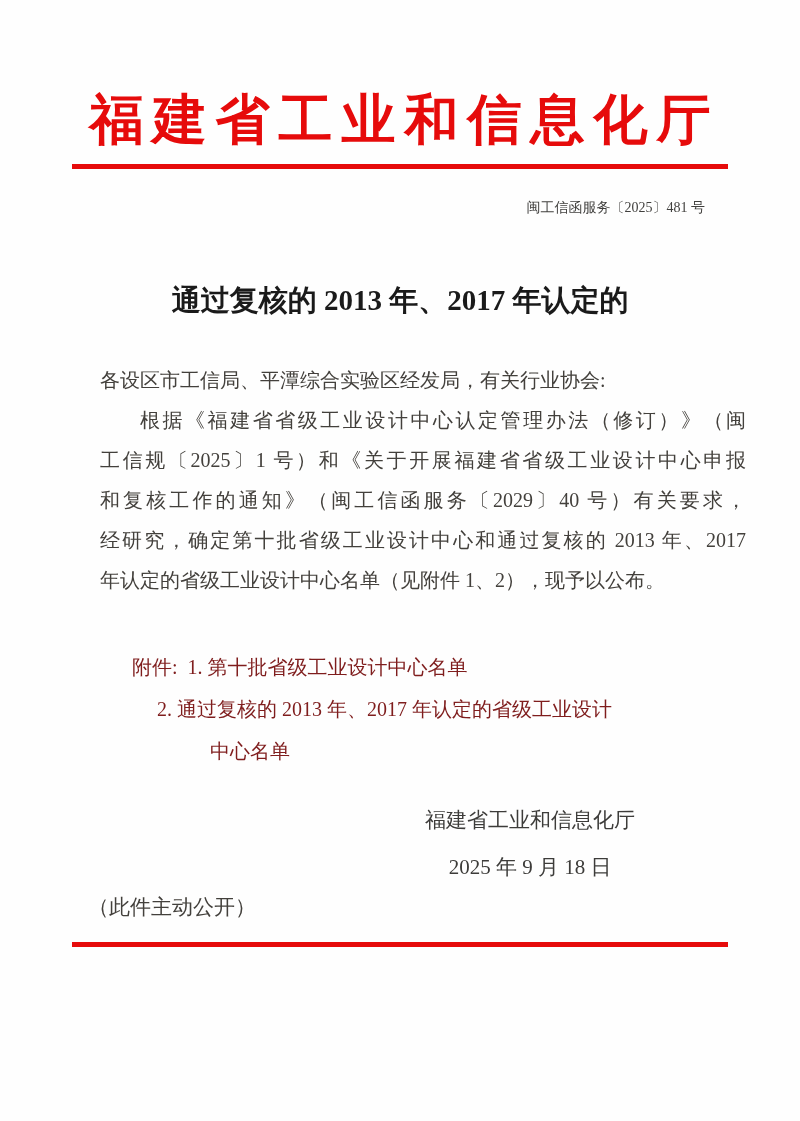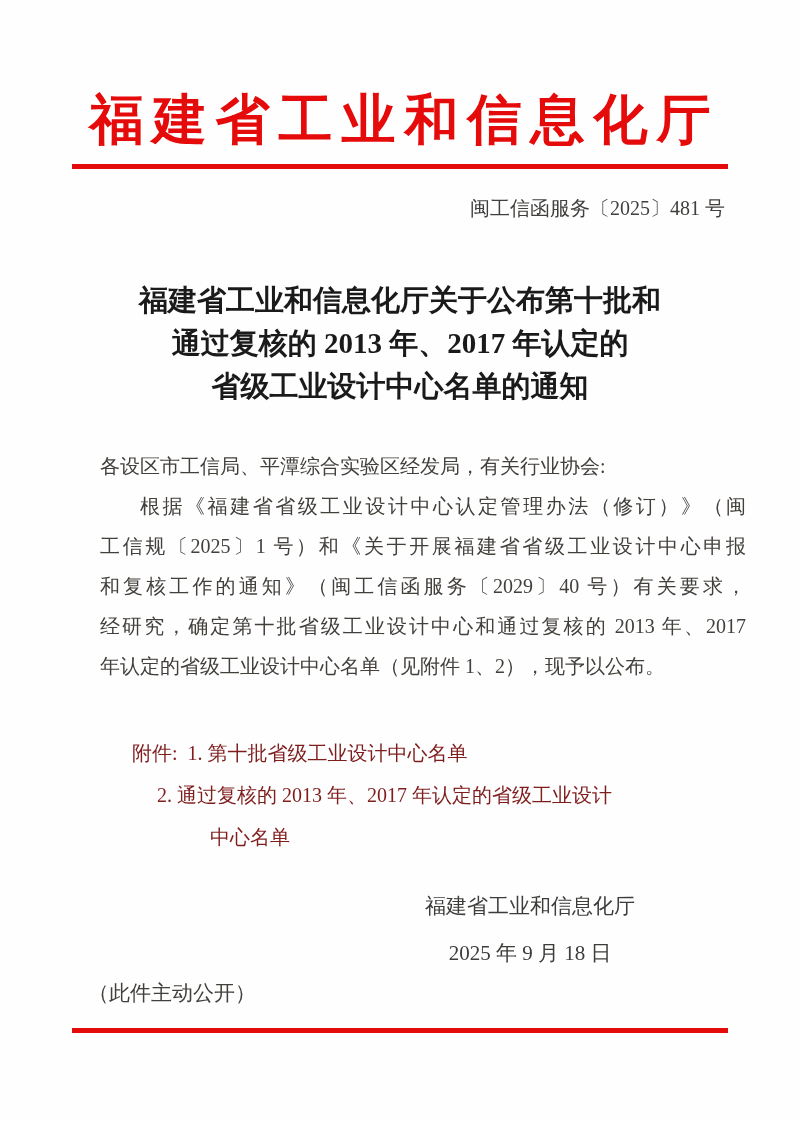--- a/index.html
+++ b/index.html
@@ -26,22 +26,22 @@
   .rule {
     width: 656px;
     margin: 14px auto 0 auto;
     height: 3px;
     border-top: 3px solid #e60b0b;
     border-bottom: 2px solid #e60b0b;
   }
   .doc-number {
     margin-top: 24px;
     text-align: right;
-    padding-right: 75px;
-    font-size: 20px;
+    padding-right: 95px;
+    font-size: 14px;
     line-height: 30px;
     color: #403f3d;
   }
   .title-block {
     margin-top: 56px;
     text-align: center;
     font-size: 29px;
     font-weight: bold;
     color: #1a1a1a;
     line-height: 43px;
@@ -90,23 +90,21 @@
 
 <div class="page">
 
   <div class="header-title">福建省工业和信息化厅</div>
 
   <div class="rule"></div>
 
   <div class="doc-number">闽工信函服务〔2025〕481 号</div>
 
   <div class="title-block">
-    <div>福建省工业和信息化厅关于公布第十批和</div>
     <div>通过复核的 2013 年、2017 年认定的</div>
-    <div>省级工业设计中心名单的通知</div>
   </div>
 
   <div class="body-block">
     <div class="body-line">各设区市工信局、平潭综合实验区经发局，有关行业协会:</div>
     <div class="body-line fill-line indent-line">根据《福建省省级工业设计中心认定管理办法（修订）》（闽</div>
     <div class="body-line fill-line">工信规〔2025〕1 号）和《关于开展福建省省级工业设计中心申报</div>
     <div class="body-line fill-line">和复核工作的通知》（闽工信函服务〔2029〕40 号）有关要求，</div>
     <div class="body-line fill-line">经研究，确定第十批省级工业设计中心和通过复核的 2013 年、2017</div>
     <div class="body-line">年认定的省级工业设计中心名单（见附件 1、2），现予以公布。</div>
   </div>

